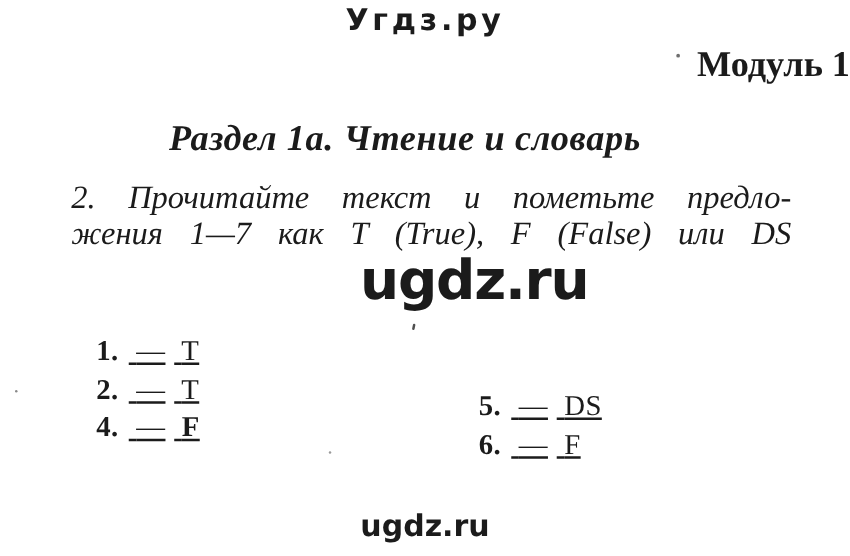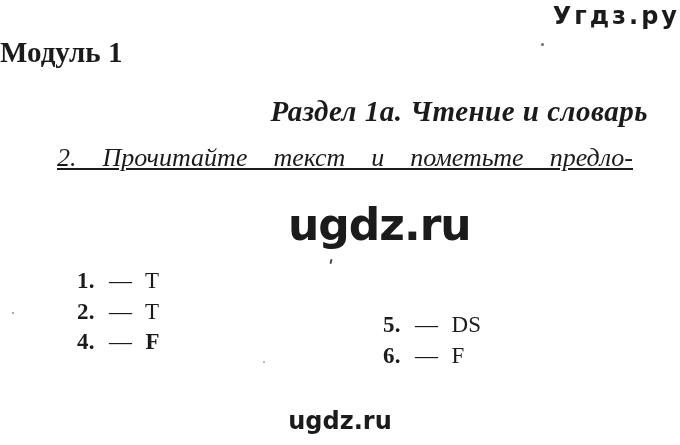--- a/index.html
+++ b/index.html
@@ -16,79 +16,79 @@
     height: 445px;
     background: var(--bg);
     color: var(--ink);
     overflow: hidden;
   }
 
   .site-header {
     position: absolute;
     top: 2px; left: 0;
     width: 100%;
-    text-align: right;
+    text-align: center;
     font-family: "DejaVu Sans", sans-serif;
     font-weight: bold;
     font-size: 24px;
     letter-spacing: 3px;
   }
 
   .module-title {
     position: absolute;
     top: 36px; left: 0;
     width: 100%;
-    text-align: left;
+    text-align: right;
     font-family: "Liberation Serif", serif;
     font-weight: bold;
     font-size: 29px;
   }
 
   .section-title {
     position: absolute;
     top: 95px; left: 0;
     width: 648px;
-    text-align: right;
+    text-align: center;
     font-family: "Liberation Serif", serif;
     font-weight: bold;
     font-style: italic;
     font-size: 29px;
     letter-spacing: 0.5px;
   }
 
   .task {
     position: absolute;
     left: 57px; top: 144px;
     width: 576px;
     font-style: italic;
     font-size: 26px;
     line-height: 28.5px;
   }
   .task-line.justify-line {
     text-align: justify;
     text-align-last: justify;
-    text-decoration: underline;
   }
 
   .watermark-lg {
     position: absolute;
     left: 288px; top: 203px;
     font-family: "DejaVu Sans", sans-serif;
     font-weight: bold;
     font-size: 44px;
     line-height: 1;
     letter-spacing: -1px;
   }
 
   .answers {
     position: absolute;
     top: 266px;
     font-size: 23px;
     line-height: 30.5px;
     letter-spacing: 0.3px;
+    text-decoration: underline;
   }
   .answers-left  { left: 77px; }
   .answers-right { left: 383px; margin-top: 44px; }
   .answer-row .num {
     font-weight: bold;
     display: inline-block;
     min-width: 26px;
   }
   .answer-row .dash { margin-right: 7px; }
   .answer-row .val.val-bold { font-weight: bold; }
@@ -119,20 +119,21 @@
 <div class="page">
 
   <div class="site-header">Угдз.ру</div>
 
   <div class="module-title">Модуль 1</div>
 
   <div class="section-title">Раздел 1а. Чтение и словарь</div>
 
   <div class="task">
     <div class="task-line justify-line">2. Прочитайте текст и пометьте предло-</div>
+    <div class="task-line justify-line">жения 1—7 как T (True), F (False) или DS</div>
   </div>
 
   <div class="watermark-lg">ugdz.ru</div>
 
   <div class="answers answers-left">
     <div class="answer-row">
       <span class="num">1.</span>
       <span class="dash">—</span>
       <span class="val">T</span>
     </div>

